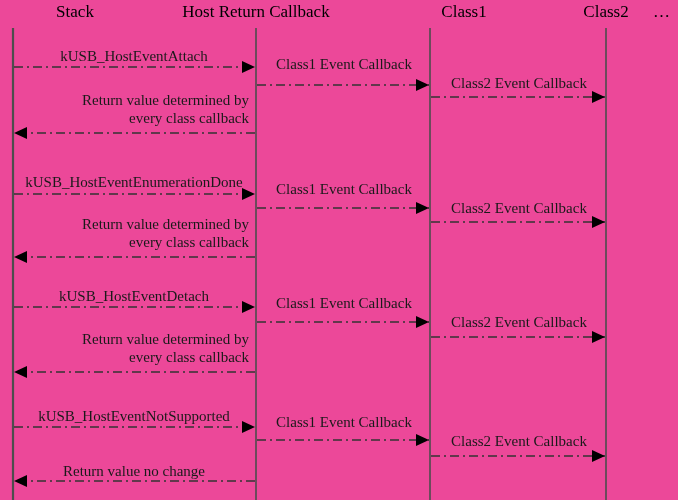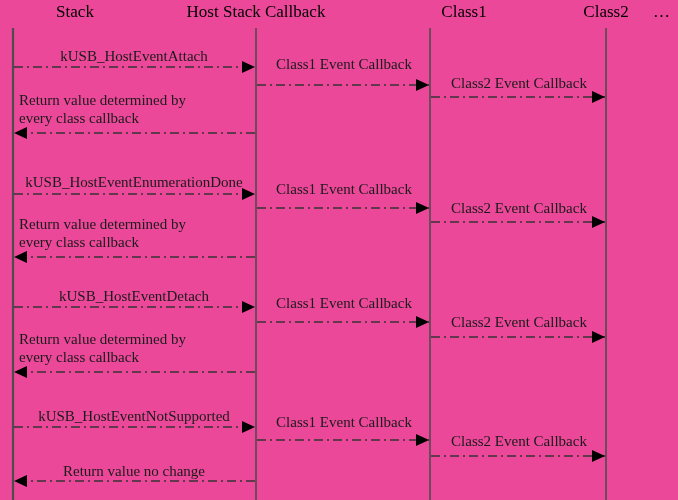--- a/index.html
+++ b/index.html
@@ -34,21 +34,21 @@
   .msg {
     position: absolute;
     font-size: 15px;
     line-height: 18px;
     white-space: nowrap;
     color: #1a1a1a;
     text-align: center;
   }
   .msg.two-line {
     white-space: normal;
-    text-align: left;
+    text-align: right;
   }
   .ellipsis {
     position: absolute;
     font-size: 17px;
     letter-spacing: 1px;
     color: #000;
   }
 </style>
 </head>
 <body>
@@ -85,21 +85,21 @@
         <line x1="255" x2="14" y1="372" y2="372" stroke="#333333" stroke-width="1.6" stroke-dasharray="9 4 2 4" marker-end="url(#ah-left)"></line>
         <line x1="14" x2="255" y1="427" y2="427" stroke="#333333" stroke-width="1.6" stroke-dasharray="9 4 2 4" marker-end="url(#ah-right)"></line>
         <line x1="257" x2="429" y1="440" y2="440" stroke="#333333" stroke-width="1.6" stroke-dasharray="9 4 2 4" marker-end="url(#ah-right)"></line>
         <line x1="431" x2="605" y1="456" y2="456" stroke="#333333" stroke-width="1.6" stroke-dasharray="9 4 2 4" marker-end="url(#ah-right)"></line>
         <line x1="255" x2="14" y1="481" y2="481" stroke="#333333" stroke-width="1.6" stroke-dasharray="9 4 2 4" marker-end="url(#ah-left)"></line>
       </g>
   </svg>
 
   <div id="headers-layer">
       <div class="hdr" style="left: -35px; width: 220px; top: 2px;">Stack</div>
-      <div class="hdr" style="left: 146px; width: 220px; top: 2px;">Host Stack Callback</div>
+      <div class="hdr" style="left: 146px; width: 220px; top: 2px;">Host Return Callback</div>
       <div class="hdr" style="left: 320px; width: 220px; top: 2px; padding-left: 34px;">Class1</div>
       <div class="hdr" style="left: 496px; width: 220px; top: 2px;">Class2</div>
       <div class="ellipsis" style="left: 653px; top: 2px;">…</div>
     </div>
   <div id="labels-layer">
       <div class="msg" style="left: -11px; width: 290px; top: 47px;">kUSB_HostEventAttach</div>
       <div class="msg" style="left: 199px; width: 290px; top: 55px;">Class1 Event Callback</div>
       <div class="msg" style="left: 374px; width: 290px; top: 74px;">Class2 Event Callback</div>
       <div class="msg two-line" style="left: 19px; width: 230px; top: 91px;">
         <div>Return value determined by</div>

